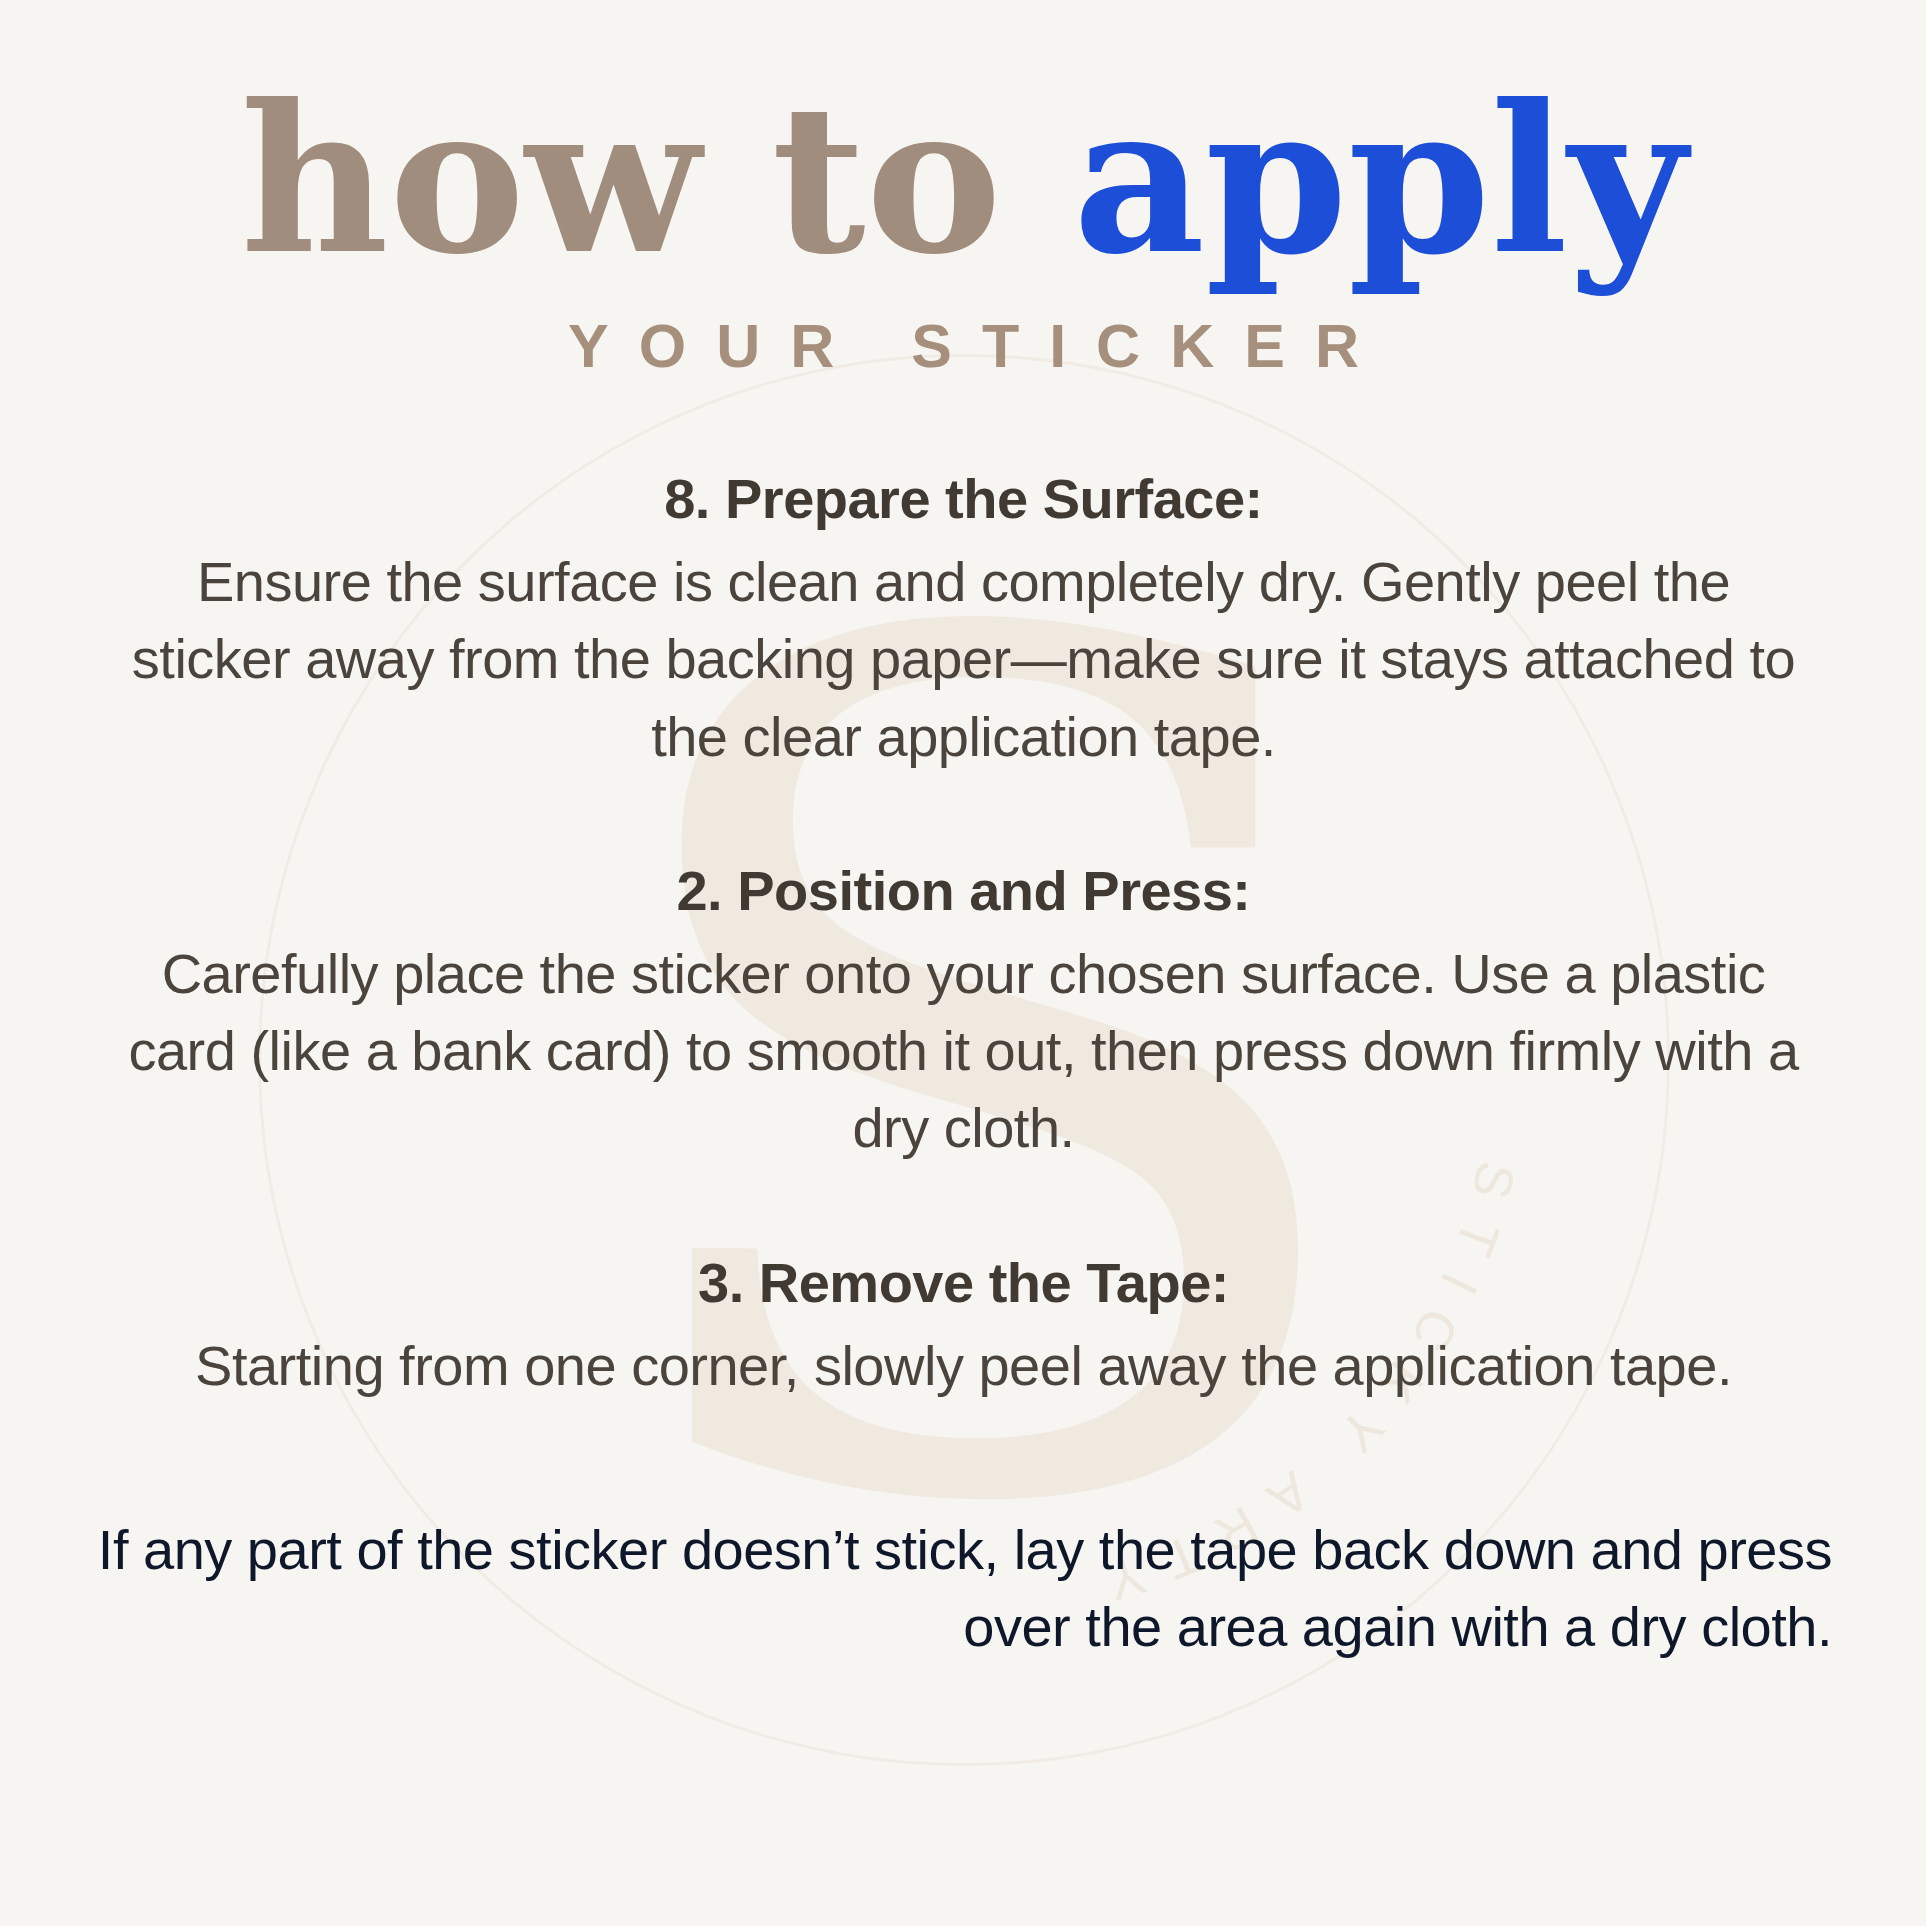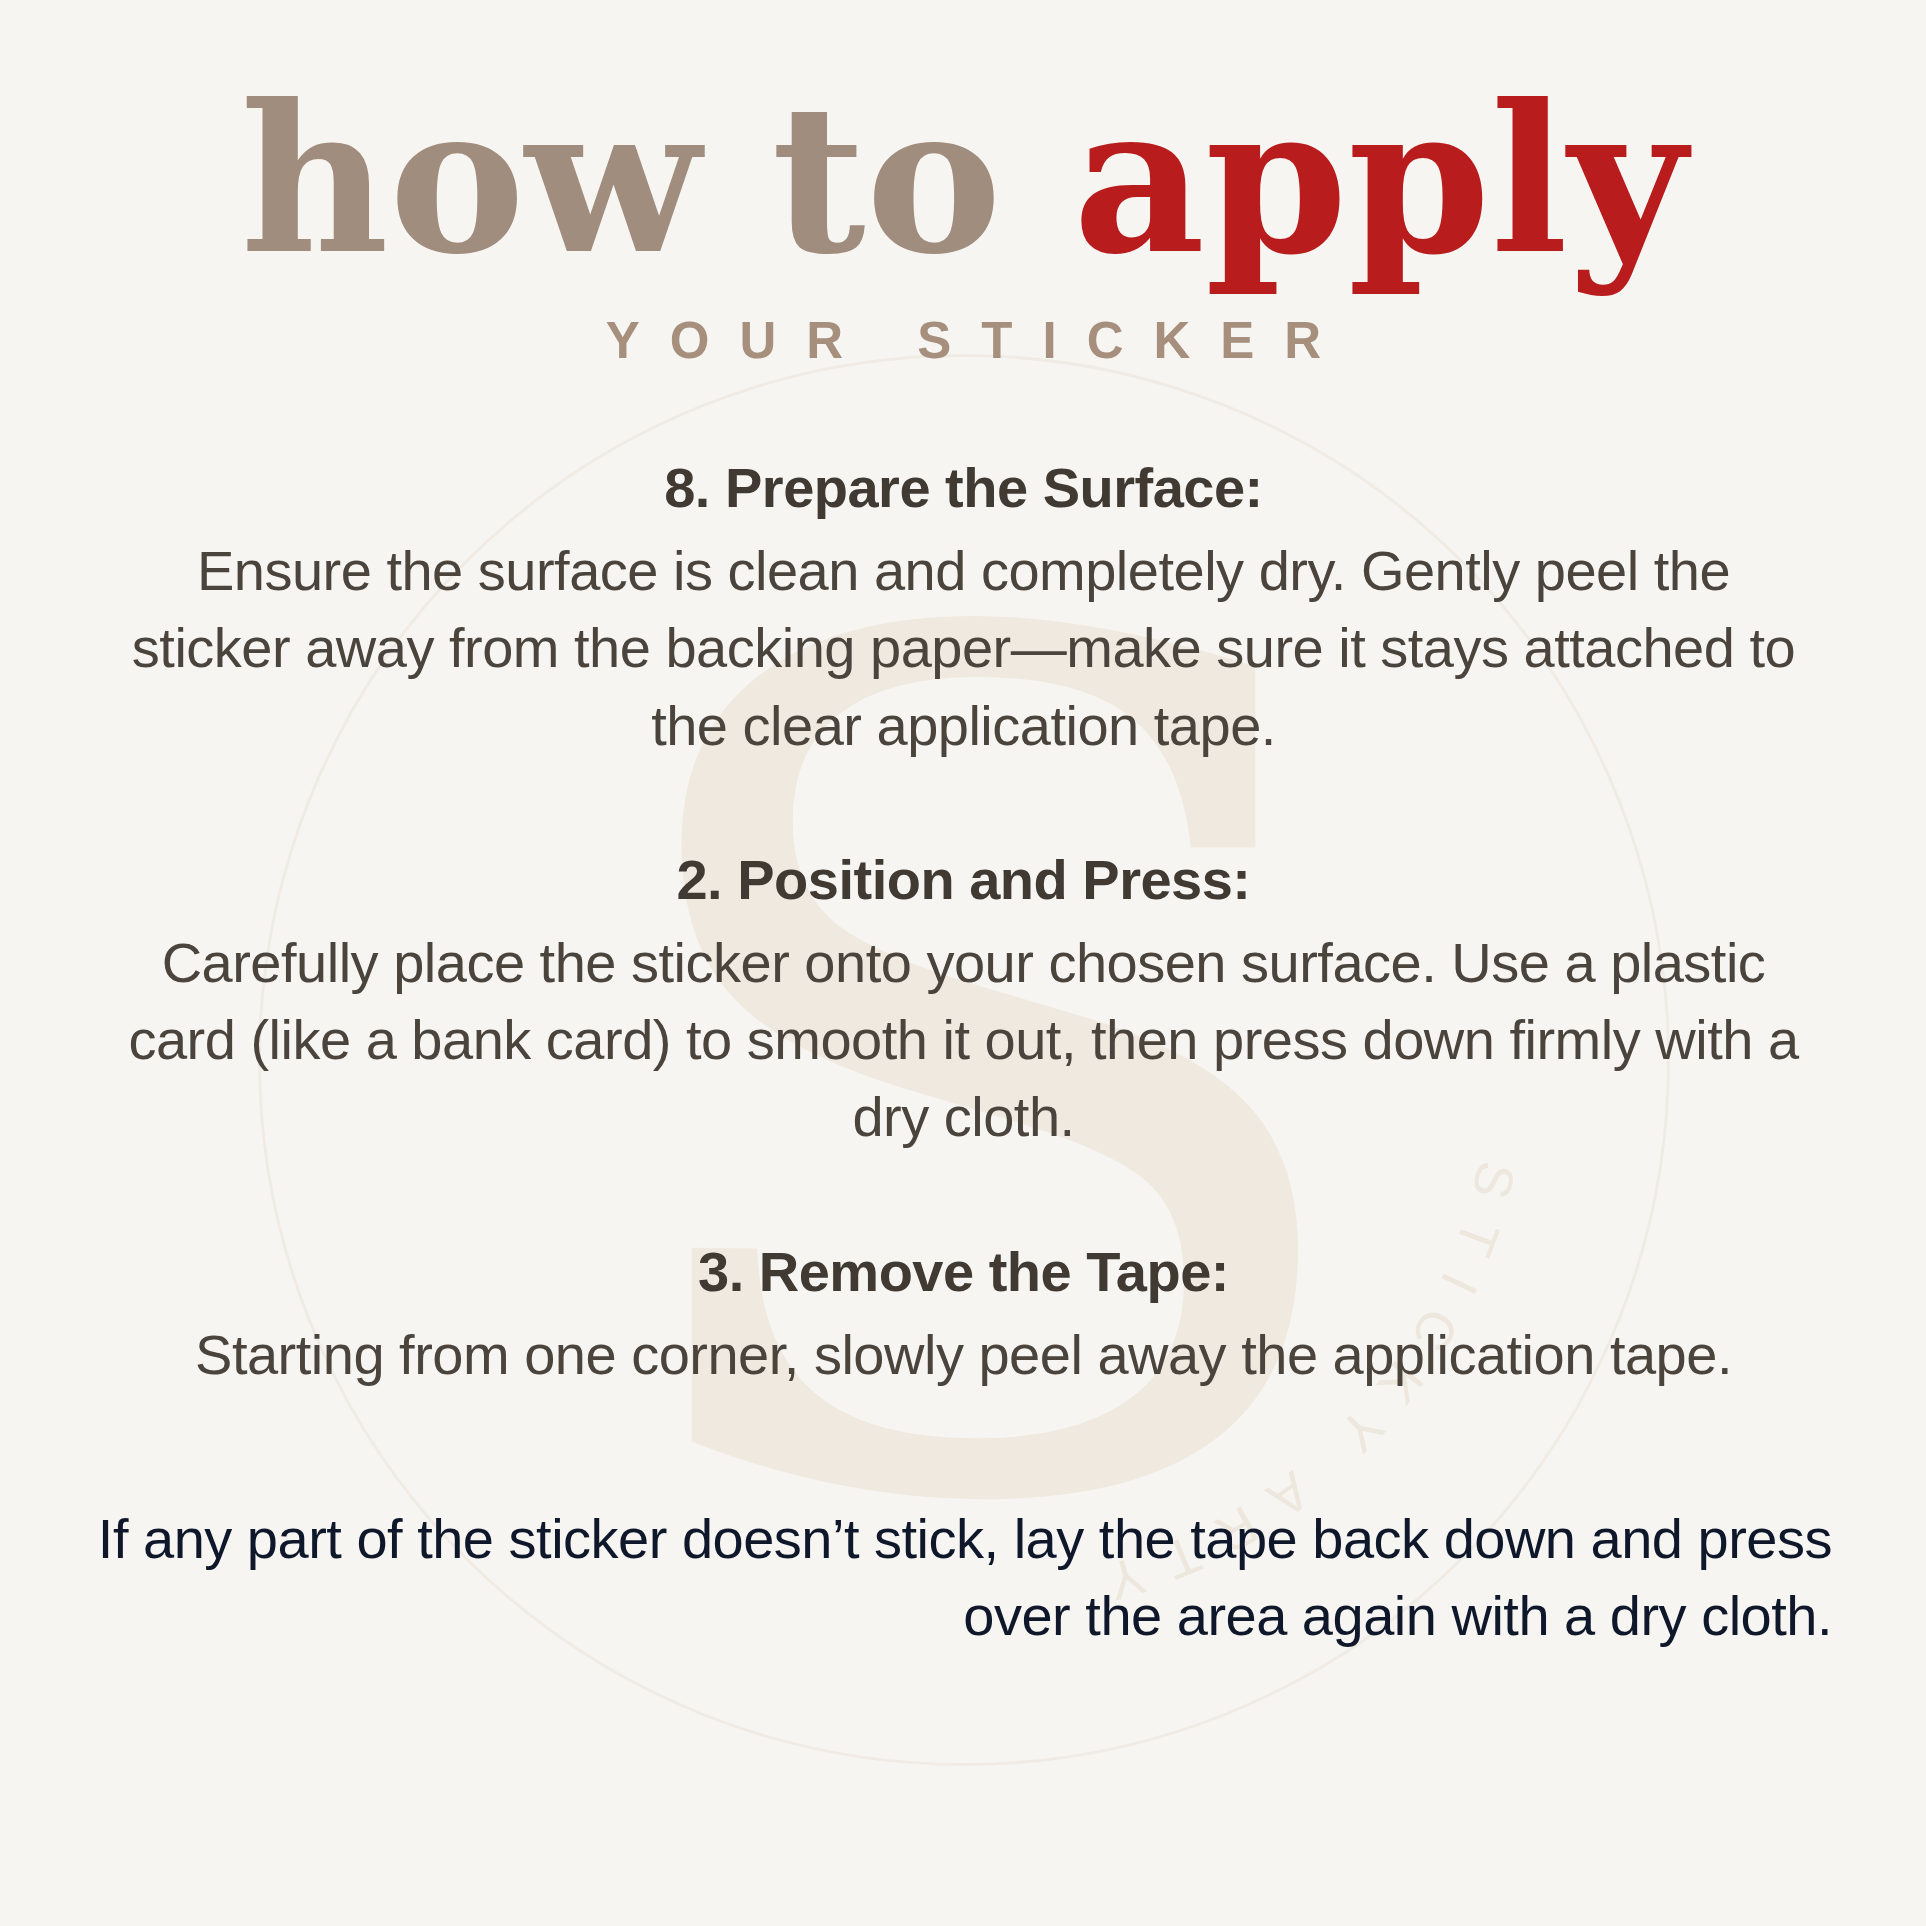--- a/index.html
+++ b/index.html
@@ -79,26 +79,26 @@
 
   .title {
     font-family: "DejaVu Serif", serif;
     font-size: 204px;
     line-height: 1.0;
     margin: 0;
     white-space: nowrap;
     letter-spacing: 0px;
   }
   .title .light { color: #a08d7d; }
-  .title .dark { color: #b91c1c; font-weight: bold; margin-top: 14px; }
+  .title .dark { color: #1d4ed8; font-weight: bold; margin-top: 14px; }
 
   .subtitle {
     margin: 30px 0 0 0;
     font-family: "Liberation Sans", sans-serif;
-    font-size: 51px;
+    font-size: 61px;
     font-weight: bold;
     letter-spacing: 30px;
     color: #a68f7c;
     text-indent: 30px;
   }
 
   .steps {
     margin-top: 85px;
   }
   .step {

